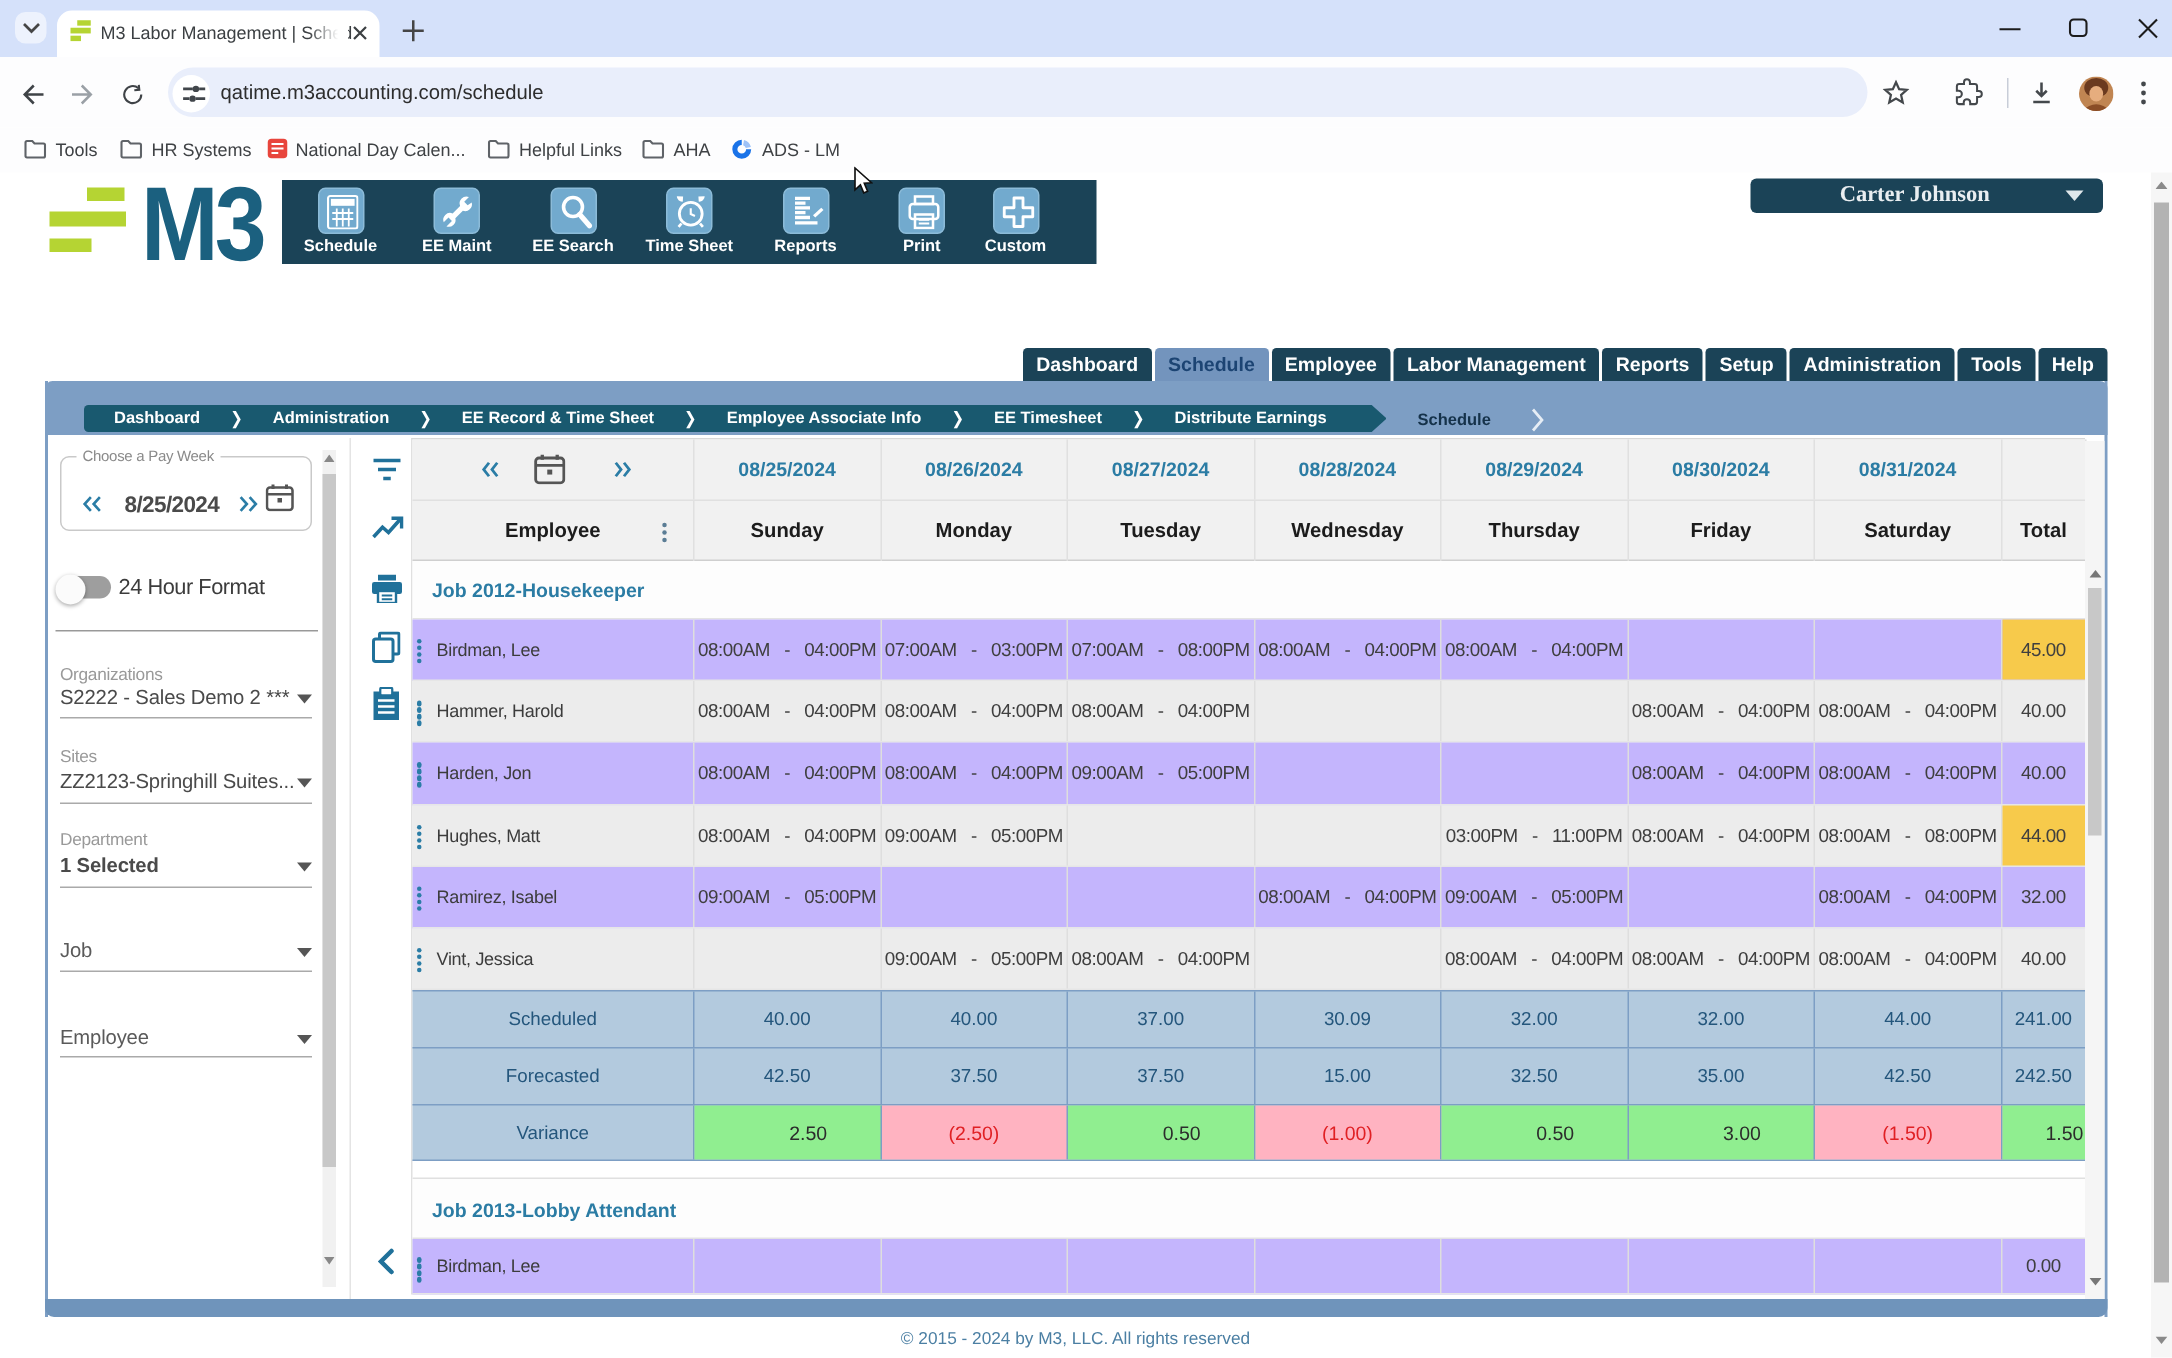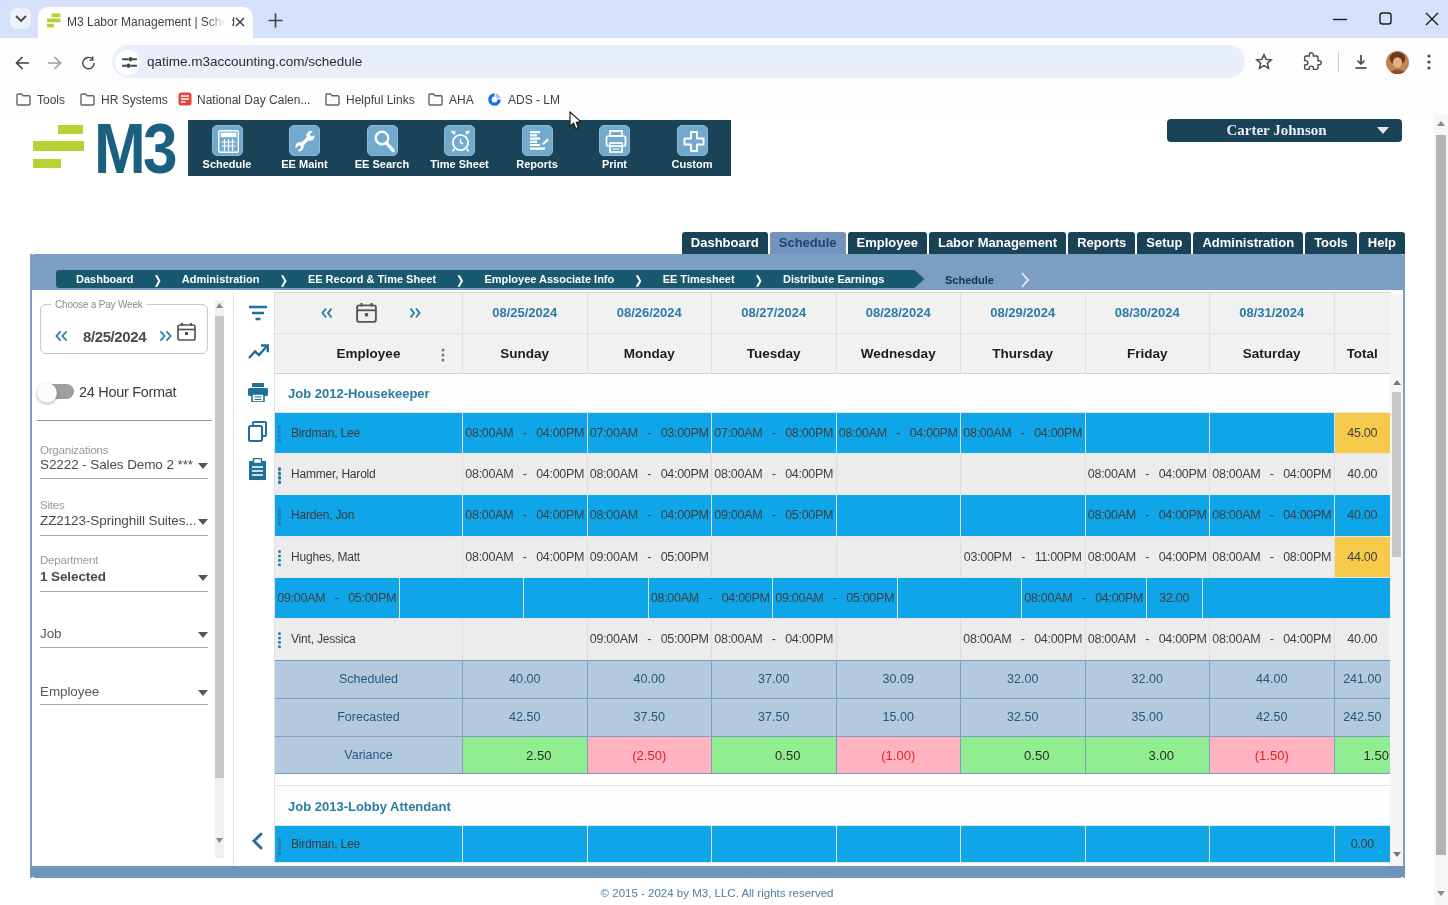--- a/index.html
+++ b/index.html
@@ -69,21 +69,21 @@
 #grid { width:1116px; }
 .row { width:1116px; }
 .r1 { height:41px; background:#f1f1f1; } .r2 { height:40px; background:#f1f1f1; }
 .r1 .c, .r2 .c { line-height:40px; height:40px; border-right:1px solid #e0e0e0; }
 .r1 { border-bottom:1px solid #e0e0e0; }
 .r2 { border-bottom:1px solid #cfcfcf; }
 .dt { color:#2b7ca4; font-weight:bold; font-size:13px; }
 .dh { color:#1c1c1c; font-weight:bold; font-size:13.5px; }
 .jobband { height:39px; line-height:39px; background:#fdfdfd; color:#2b7ca4; font-weight:bold; font-size:13px;
   padding-left:13px; border-bottom:1px solid #e3e3e3; }
-.er { height:41.2px; background:#0ea5e9; border-bottom:1px solid #e6e6e6; }
+.er { height:41.2px; background:#c4b5fd; border-bottom:1px solid #e6e6e6; }
 .er .c { height:100%; line-height:40px; border-right:1px solid #dedede; }
 .er.alt { background:#ececec; }
 .er .emp { font-size:12px; letter-spacing:-0.2px; color:#3c3c3c; padding-left:16px; position:relative; }
 .tm { font-size:12.5px; color:#3f3f3f; letter-spacing:-0.3px; }
 .y { background:#f7ca4b; }
 .dots { position:absolute; left:3px; top:13px; width:3.4px; height:3.4px; border-radius:50%; background:#2b7da6;
   box-shadow:0 4.4px 0 #2b7da6, 0 8.8px 0 #2b7da6, 0 13.2px 0 #2b7da6; }
 .sum { height:38px; background:#b3cade; border-top:1px solid #7d9ec4; }
 .sum .c { height:100%; line-height:37px; border-right:1px solid #7d9ec4; }
 .sum:last-of-type { border-bottom:1px solid #7d9ec4; }
@@ -273,21 +273,21 @@
       <div class="tile">
     <svg style="position:absolute;left:5px;top:4px" width="22" height="23" viewBox="0 0 22 23">
           <rect x="5" y="1" width="12" height="5" fill="none" stroke="#fff" stroke-width="1.7"></rect>
           <rect x="1.5" y="6" width="19" height="10" rx="2" fill="none" stroke="#fff" stroke-width="1.7"></rect>
           <rect x="5" y="13" width="12" height="9" fill="none" stroke="#fff" stroke-width="1.7"></rect>
           <path d="M7.5 16.5 H14.5 M7.5 19 H14.5" stroke="#fff" stroke-width="1.2"></path>
         </svg>
   </div>
       <div class="lbl">Print</div>
     </div>
-  <div class="appbtn" style="left:465px">
+  <div class="appbtn" style="left:450px">
       <div class="tile">
     <svg style="position:absolute;left:5px;top:4px" width="22" height="23" viewBox="0 0 22 23">
           <path d="M8 2 H14 V8.5 H20.5 V14.5 H14 V21 H8 V14.5 H1.5 V8.5 H8 Z" fill="none" stroke="#fff" stroke-width="1.9" stroke-linejoin="round"></path>
         </svg>
   </div>
       <div class="lbl">Custom</div>
     </div>
 </div>
 <div id="userbtn">Carter Johnson<span class="car"></span></div>
 
@@ -479,20 +479,21 @@
       <div class="c day tm">08:00AM&nbsp;&nbsp;&nbsp;-&nbsp;&nbsp;&nbsp;04:00PM</div>
         <div class="c day tm">09:00AM&nbsp;&nbsp;&nbsp;-&nbsp;&nbsp;&nbsp;05:00PM</div>
       <div class="c day tm"></div>
         <div class="c day tm"></div>
       <div class="c day tm">03:00PM&nbsp;&nbsp;&nbsp;-&nbsp;&nbsp;&nbsp;11:00PM</div>
         <div class="c day tm">08:00AM&nbsp;&nbsp;&nbsp;-&nbsp;&nbsp;&nbsp;04:00PM</div>
       <div class="c day tm">08:00AM&nbsp;&nbsp;&nbsp;-&nbsp;&nbsp;&nbsp;08:00PM</div>
         <div class="c tot tm y">44.00</div>
     </div>
     <div class="row er">
+      <div class="c emp"><span class="dots"></span>Ramirez, Isabel</div>
       <div class="c day tm">09:00AM&nbsp;&nbsp;&nbsp;-&nbsp;&nbsp;&nbsp;05:00PM</div>
         <div class="c day tm"></div>
       <div class="c day tm"></div>
         <div class="c day tm">08:00AM&nbsp;&nbsp;&nbsp;-&nbsp;&nbsp;&nbsp;04:00PM</div>
       <div class="c day tm">09:00AM&nbsp;&nbsp;&nbsp;-&nbsp;&nbsp;&nbsp;05:00PM</div>
         <div class="c day tm"></div>
       <div class="c day tm">08:00AM&nbsp;&nbsp;&nbsp;-&nbsp;&nbsp;&nbsp;04:00PM</div>
         <div class="c tot tm">32.00</div>
     </div>
     <div class="row er alt">

